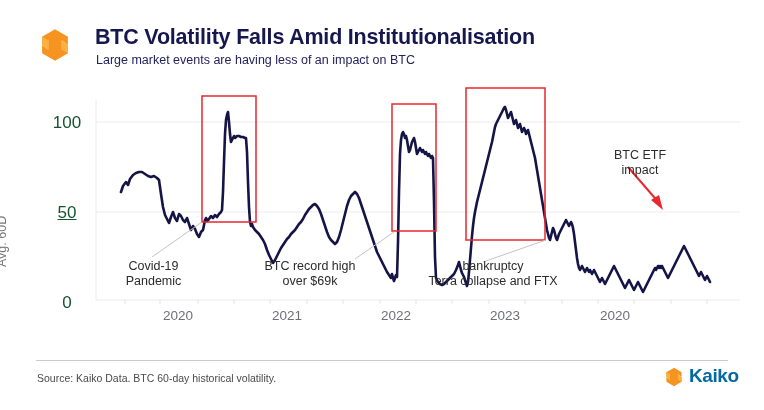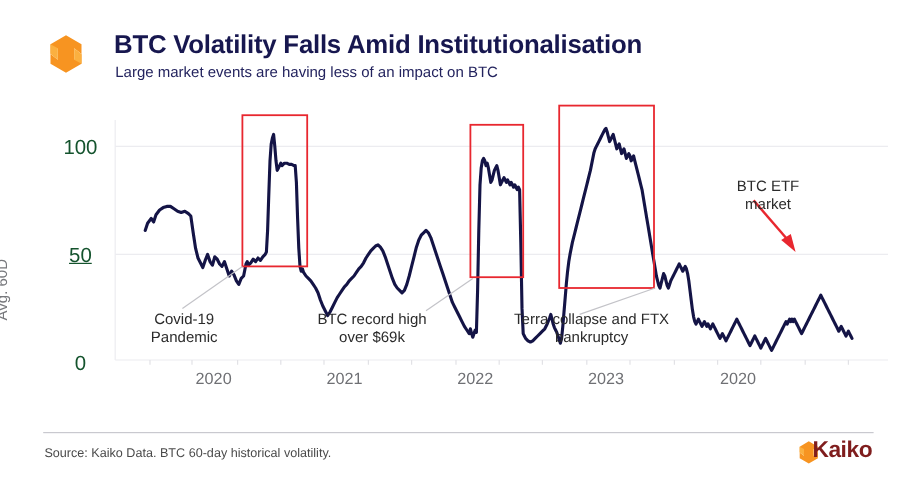--- a/index.html
+++ b/index.html
@@ -49,22 +49,22 @@
   .footer-rule{
     position:absolute;left:36px;top:360px;width:692px;height:1px;background:#c9c9cf;
   }
   .source{
     position:absolute;left:37px;top:372px;
     font-size:10.5px;color:#4a4a4a;white-space:nowrap;
   }
   .footer-logo{position:absolute;left:664px;top:366px;width:96px;height:24px;}
   .footer-mark{position:absolute;left:0;top:1px;width:20px;height:20px;}
   .footer-word{
-    position:absolute;left:13px;top:-1px;
-    font-size:19px;font-weight:bold;color:#7f1d1d;letter-spacing:-0.4px;
+    position:absolute;left:25px;top:-1px;
+    font-size:19px;font-weight:bold;color:#0369a1;letter-spacing:-0.4px;
   }
 </style>
 </head>
 <body>
 
 <div id="page">
 
   <div class="header">
 
     <svg class="logo-mark" viewBox="0 0 100 100">
@@ -190,27 +190,27 @@
       <div>Covid-19</div>
       <div>Pandemic</div>
     </div>
 
     <div class="annot" style="left:250px;top:177px;width:120px;">
       <div>BTC record high</div>
       <div>over $69k</div>
     </div>
 
     <div class="annot" style="left:408px;top:177px;width:170px;">
+      <div>bankruptcy</div>
       <div>Terra collapse and FTX</div>
-      <div>bankruptcy</div>
     </div>
 
     <div class="annot" style="left:585px;top:66px;width:110px;">
       <div>BTC ETF</div>
-      <div>market</div>
+      <div>impact</div>
     </div>
   </div>
 
   <div class="footer-rule"></div>
 
   <div class="source">Source: Kaiko Data. BTC 60-day historical volatility.</div>
 
   <div class="footer-logo">
     <svg class="footer-mark" viewBox="0 0 100 100">
       <path d="M50 4 L88 26 L88 50 L70 36 L70 64 L88 50 L88 74 L50 96 L12 74 L12 50 L30 64 L30 36 L12 50 L12 26 Z" fill="#F79421"></path>

